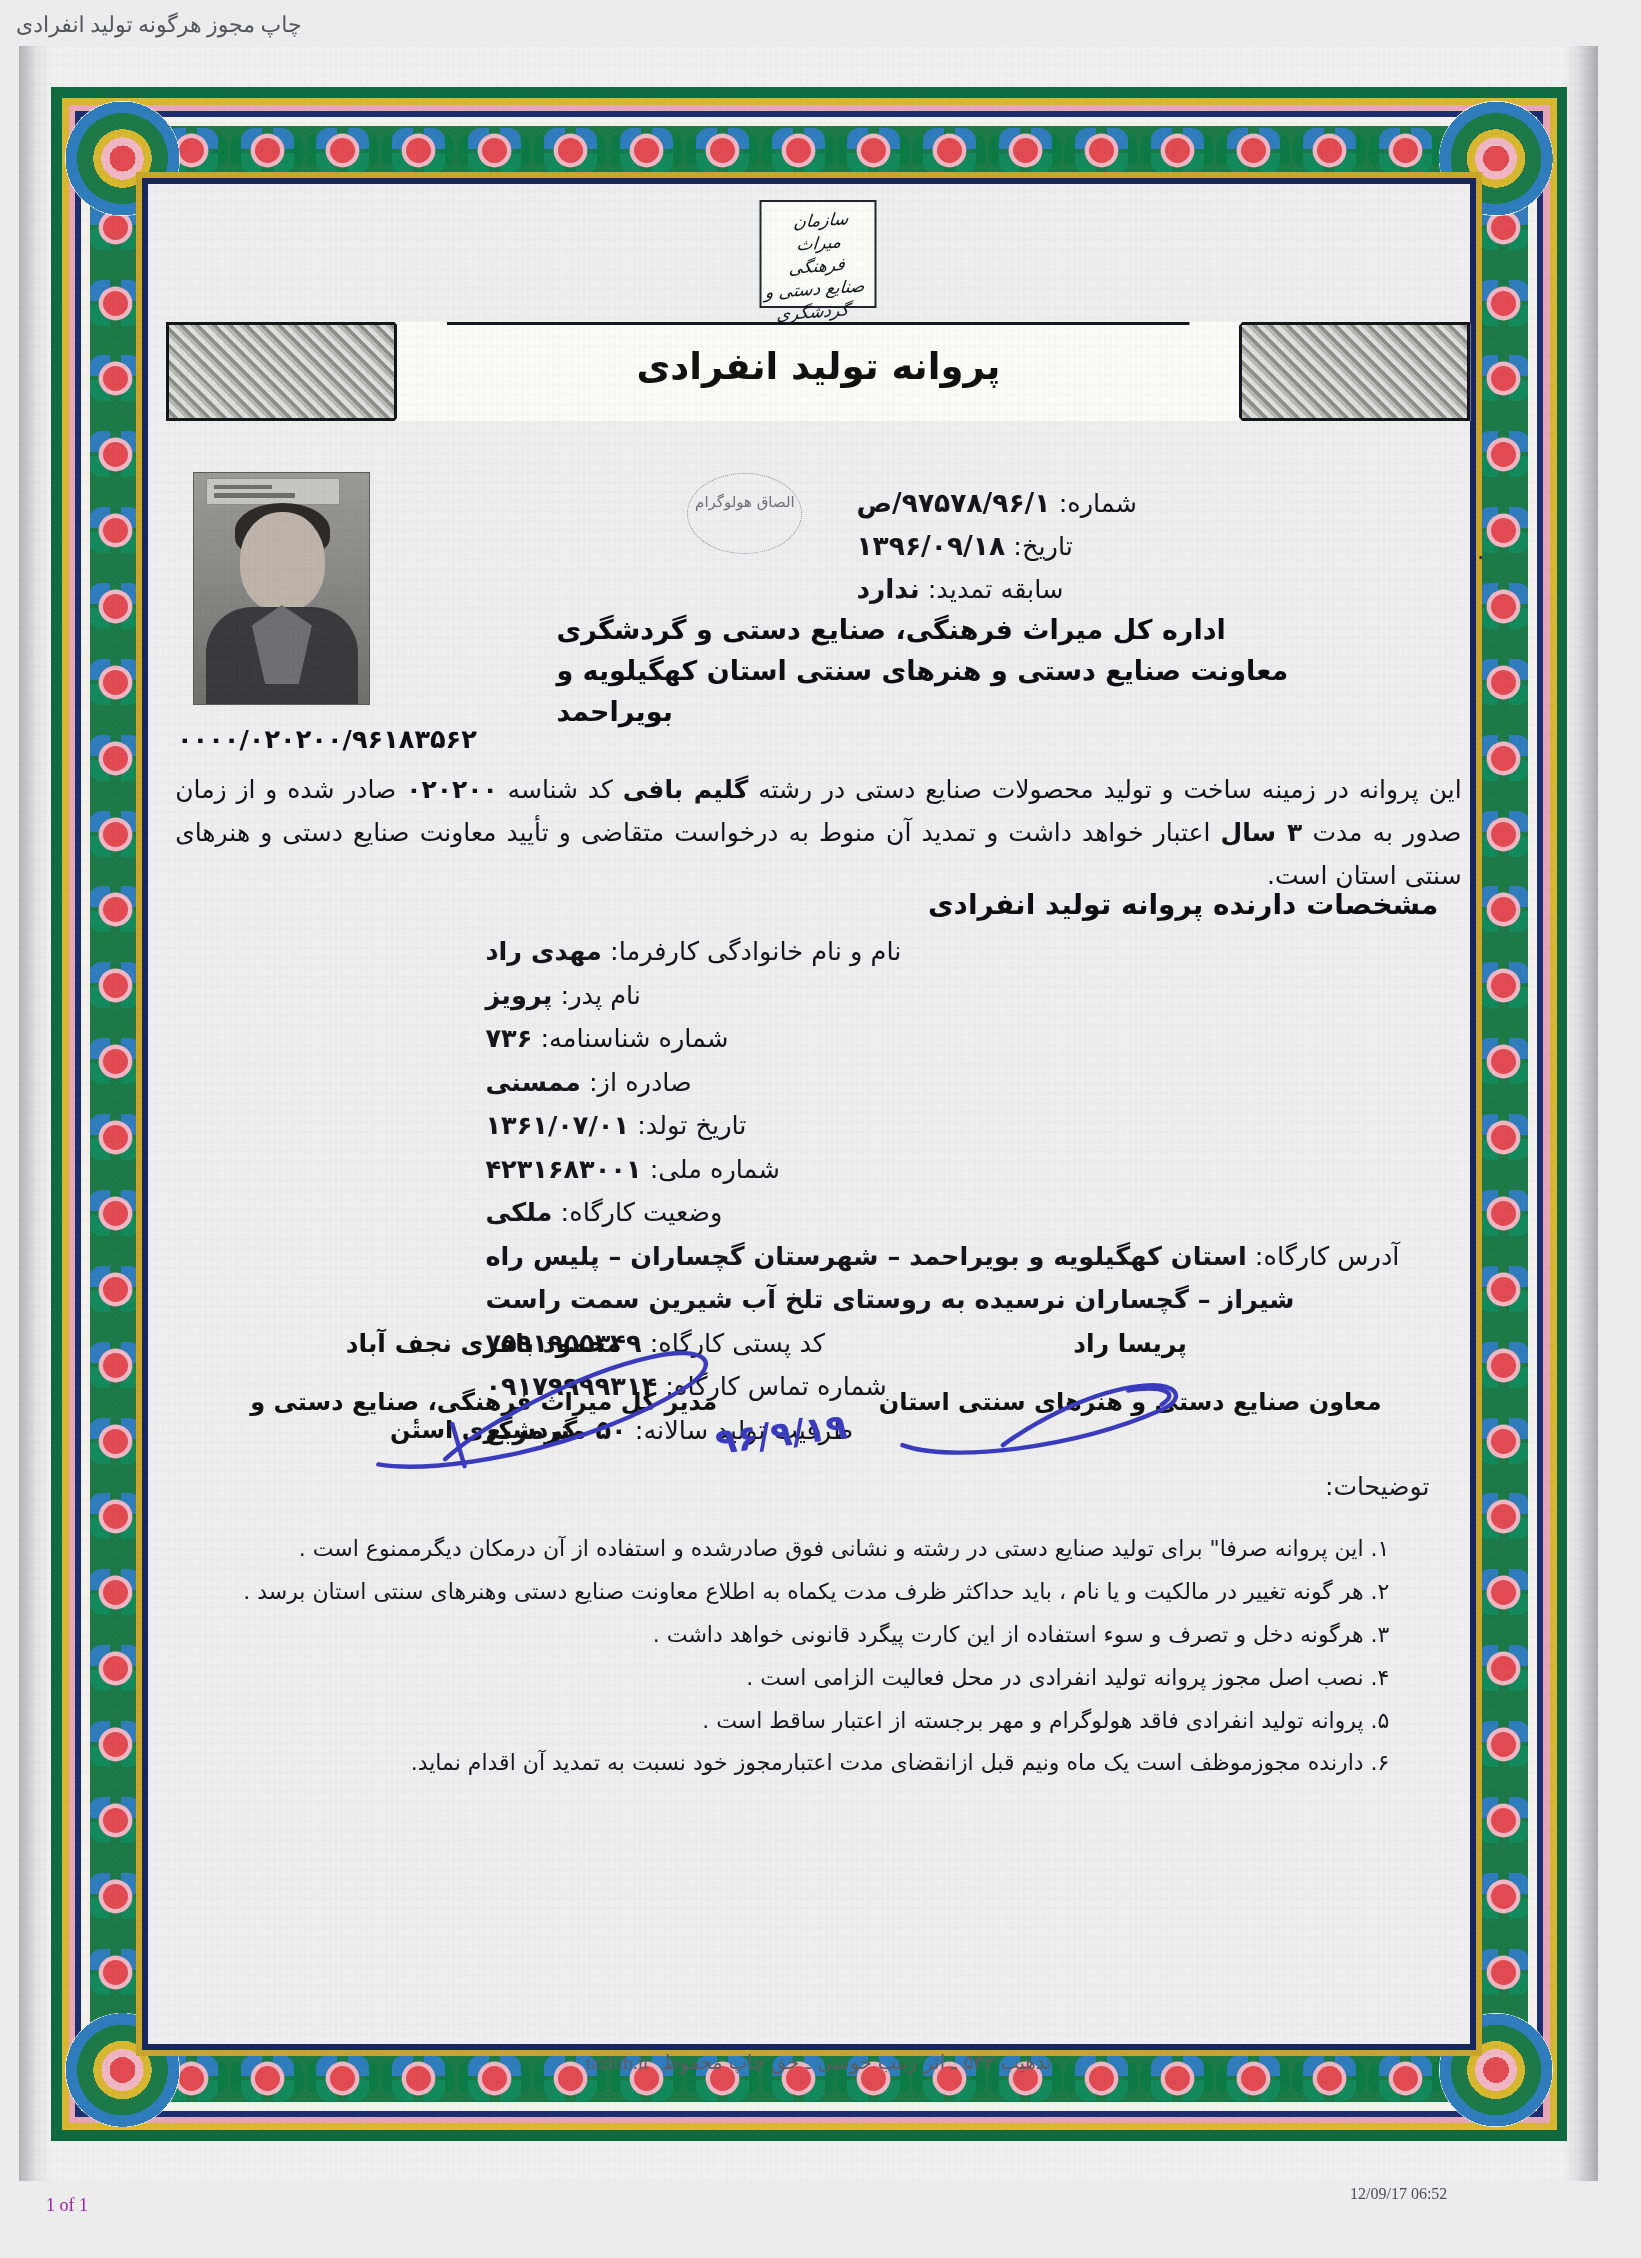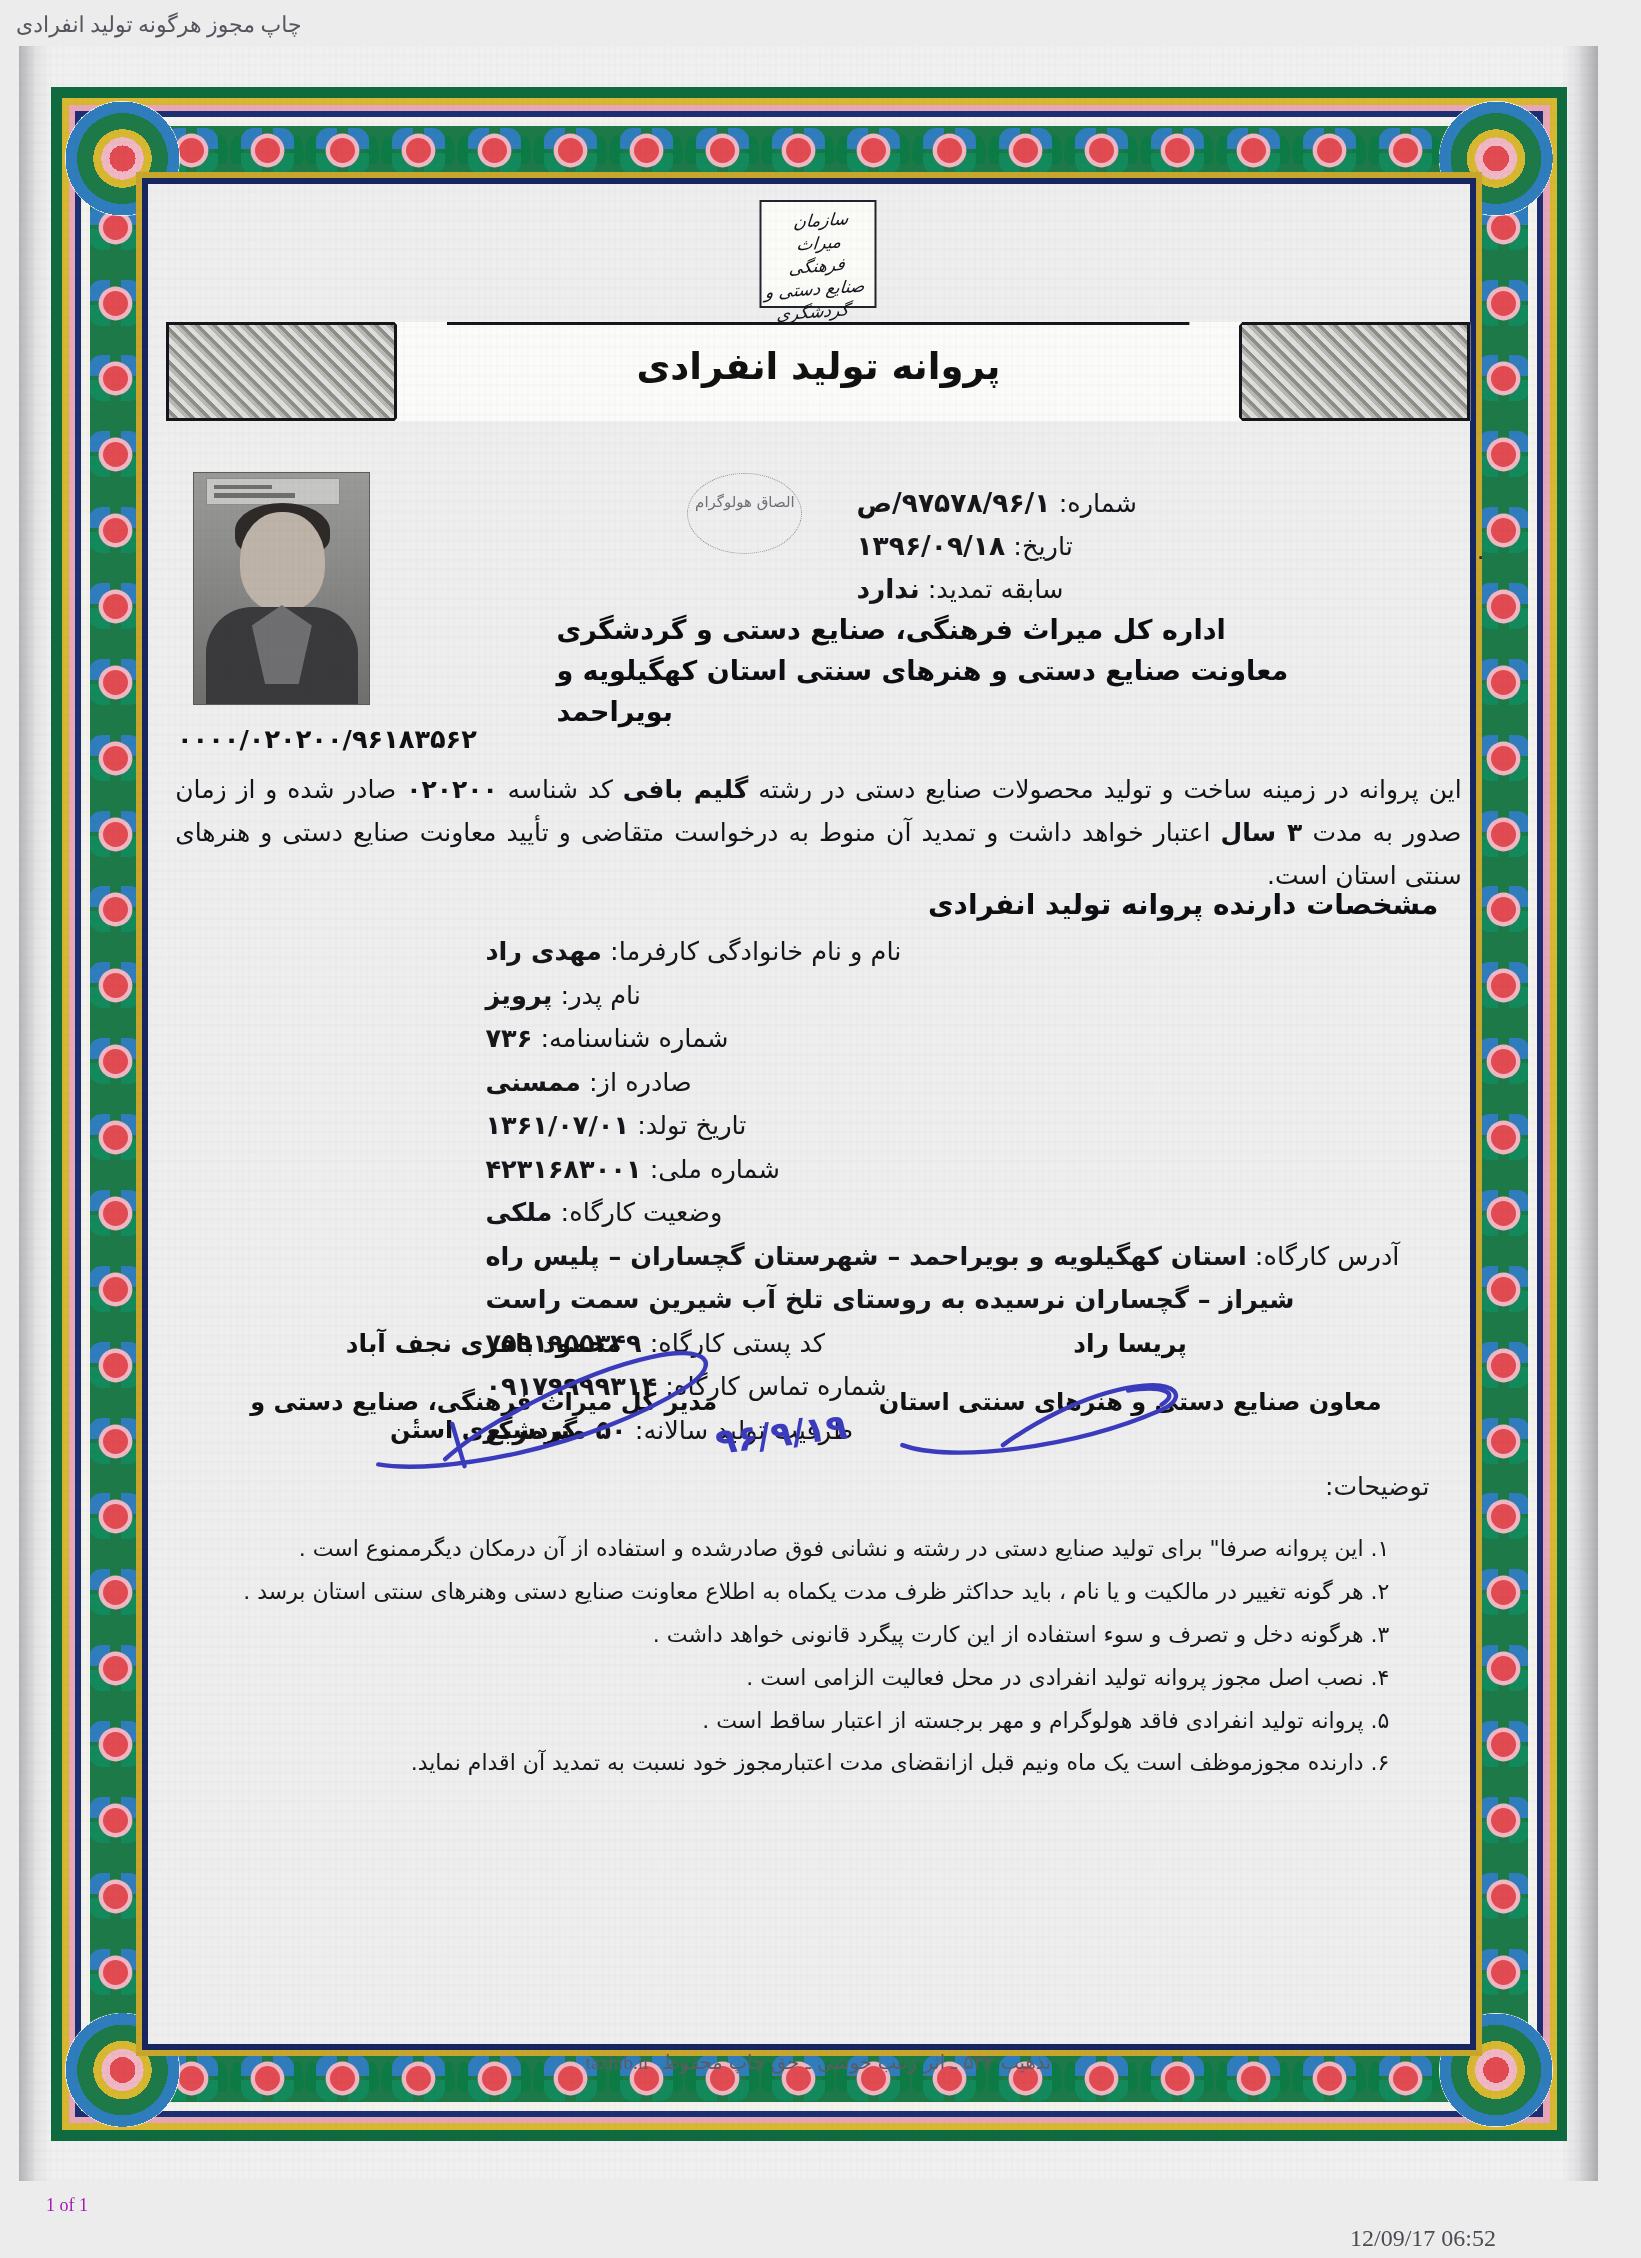--- a/index.html
+++ b/index.html
@@ -15,21 +15,21 @@
   .print-bar{
     position:absolute;left:0;width:1642px;height:49px;
     color:#4a4a52;font-size:24px;
     font-family:"Liberation Serif","DejaVu Serif",serif;
   }
   .print-top{top:12.4px;}
   .print-bottom{top:2190px;}
   .pb-left{position:absolute;left:16px;top:0;direction:rtl;font-size:22px;color:#55555e;}
   .pb-url{position:absolute;left:794px;top:3.5px;letter-spacing:0.2px;color:#54545c;font-size:23px;direction:ltr;}
   .pb-page{position:absolute;left:46px;top:5px;color:#a21caf;direction:ltr;font-size:18px;}
-  .pb-time{position:absolute;left:1350px;top:-5.3px;color:#4c4c55;direction:ltr;font-size:24px;margin-top:40px;}
+  .pb-time{position:absolute;left:1350px;top:-5.3px;color:#4c4c55;direction:ltr;font-size:16px;}
 
   
   .sheet{
     position:absolute;left:19.4px;top:46px;width:1579px;height:2135px;
     background:#f0f0f1;
   }
   .scan-noise{
     position:absolute;inset:0;
     background:
       repeating-linear-gradient(90deg,rgba(0,0,0,.012) 0 1.8px,rgba(255,255,255,0) 1.8px 6.2px),

